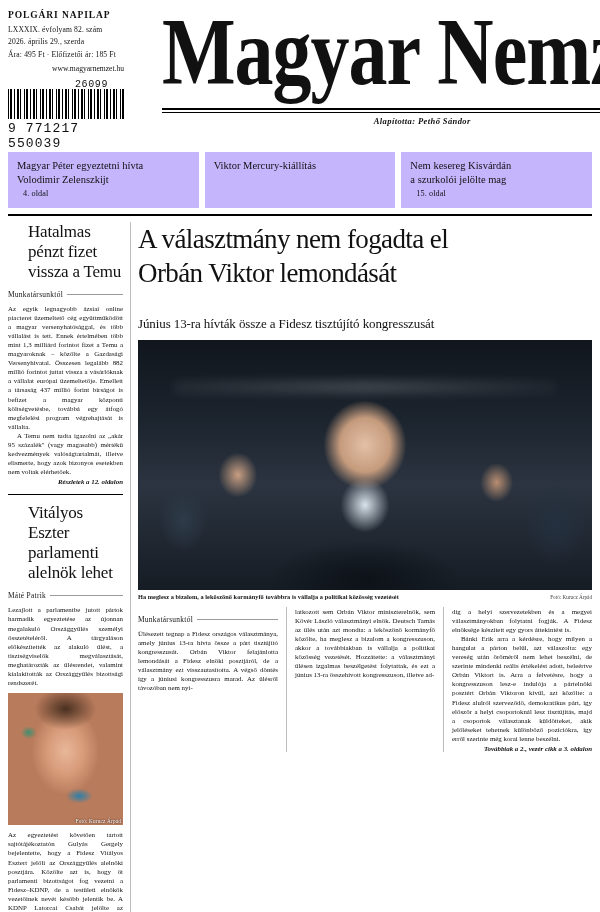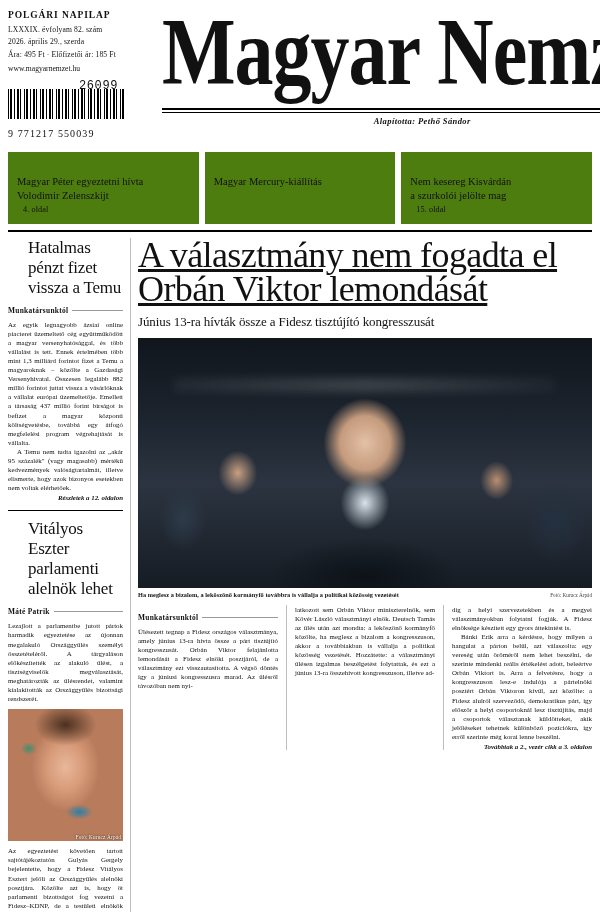--- a/index.html
+++ b/index.html
@@ -13,75 +13,75 @@
   .page { position: relative; width: 600px; height: 660px; padding: 6px 8px 0 8px; }
 
   
   .masthead { display: flex; align-items: flex-start; height: 138px; }
   .mh-left { width: 150px; padding-top: 4px; flex: 0 0 150px; }
   .mh-kicker {
     font-family: "Liberation Serif", serif;
     font-size: 9.5px; font-weight: bold; letter-spacing: .9px; margin-bottom: 4px;
   }
   .mh-line { font-size: 7.6px; line-height: 12.4px; letter-spacing: .15px; }
-  .mh-url { font-size: 7.6px; line-height: 12.4px; margin-top: 2px; }
+  .mh-url { font-size: 7.6px; line-height: 12.4px; margin-top: 2px; margin-left: 44px; }
   .barcode-wrap { margin-top: 13px; position: relative; width: 118px; }
   .barcode-num {
-    position: absolute; right: 8px; top: -10px;
-    font-family: "Liberation Mono", monospace; font-size: 12px; letter-spacing: .6px;
+    position: absolute; right: 18px; top: -10px;
+    font-family: "Liberation Mono", monospace; font-size: 10px; letter-spacing: .6px;
   }
   .barcode {
     height: 30px; width: 116px;
     background-image: repeating-linear-gradient(to right,
       #000 0 1px, #fff 1px 2px, #000 2px 4px, #fff 4px 6px,
       #000 6px 7px, #fff 7px 9px, #000 9px 11px, #fff 11px 12px,
       #000 12px 13px, #fff 13px 16px);
   }
   .barcode-digits {
-    font-family: Liberation Serif, serif; font-size: 10px;
-    letter-spacing: 1.1px; margin-top: 9px;
+    font-family: Liberation Mono, monospace; font-size: 13px;
+    letter-spacing: 1.1px; margin-top: 2px;
   }
   .mh-right { flex: 1; position: relative; padding-left: 4px; }
   .mh-title {
     font-family: "Liberation Serif", serif;
     font-weight: bold; font-size: 78px; line-height: .92;
     letter-spacing: -1px; text-align: left; white-space: nowrap;
     transform: scaleY(1.22); transform-origin: left top; margin-top: 2px;
   }
   .mh-rules { margin-top: 28px; }
   .rule-thick { height: 2.5px; background: #000; }
   .rule-thin { height: 1px; background: #000; margin-top: 1.5px; }
   .mh-founder {
     font-size: 8.5px; font-style: italic; font-weight: bold;
     letter-spacing: .4px; text-align: center; margin-top: 3px;
   }
 
   
   .teasers { display: flex; gap: 6px; margin-top: 8px; }
   .teaser {
-    flex: 1; background: #4d7c0f; padding: 23px 8px 7px 9px;
+    flex: 1; background: #c4b5fd; padding: 7px 8px 7px 9px;
     position: relative; min-height: 37px;
   }
   .teaser-l1, .teaser-l2 { font-size: 10.5px; line-height: 14px; white-space: nowrap; }
   .teaser-l2 { display: flex; justify-content: space-between; align-items: baseline; flex-direction: column; }
   .teaser-page { font-size: 8.2px; letter-spacing: .1px; padding-left: 6px; }
   .teaser-rule { height: 1.6px; background: #000; margin-top: 6px; }
 
   
   .content { display: flex; margin-top: 6px; }
   .col-left { width: 122px; flex: 0 0 122px; padding-right: 7px; }
   .vdiv { width: 1px; background: #bdbdbd; flex: 0 0 1px; }
   .col-main { flex: 1; padding-left: 7px; }
 
   
   .lead-hed {
     font-size: 17px; line-height: 20px; font-weight: normal; letter-spacing: -.2px; margin-left: 20px;
   }
   .byline {
-    font-size: 7.4px; font-weight: bold; letter-spacing: .3px;
+    font-size: 7.4px; font-weight: normal; letter-spacing: .3px;
     margin-top: 8px; display: flex; align-items: center; gap: 4px;
   }
   .byline::after { content: ""; flex: 1; height: 1px; background: #9a9a9a; }
   .body-sm {
     font-size: 6.9px; line-height: 9.1px; text-align: justify;
     margin-top: 5px; hyphens: auto;
   }
   .body-sm p + p { text-indent: 9px; margin-top: 0; }
   .readmore {
     font-size: 6.9px; font-style: italic; font-weight: bold;
@@ -104,24 +104,24 @@
   .photo-portrait::before {
     content: ""; position: absolute; inset: 0;
     background:
       radial-gradient(ellipse 44px 30px at 50% 12%, #4a3020 0%, rgba(74,48,32,0) 70%),
       radial-gradient(ellipse 18px 10px at 62% 78%, #2b7fa8 0%, rgba(43,127,168,0) 75%),
       radial-gradient(ellipse 10px 8px at 18% 30%, #3f8f6f 0%, rgba(63,143,111,0) 80%);
   }
 
   
   .main-hed {
-    font-size: 36px; line-height: 34px; letter-spacing: -.6px; font-weight: normal; text-decoration: underline;
+    font-size: 27px; line-height: 34px; letter-spacing: -.6px; font-weight: normal;
   }
   .main-sub {
-    font-size: 13px; line-height: 17px; margin-top: 7px; letter-spacing: -.1px;
+    font-size: 13px; line-height: 17px; margin-top: 25px; letter-spacing: -.1px;
   }
   .photo-main {
     height: 250px; margin-top: 8px; position: relative;
     background:
       linear-gradient(to bottom, #11161d 0%, #1b232d 30%, #2b3440 58%, #161c24 100%);
   }
   .photo-main::before {
     content: ""; position: absolute; inset: 0;
     background:
       radial-gradient(ellipse 52px 56px at 50% 42%, #e3c0a6 0%, #c59b7d 48%, rgba(90,65,50,0) 80%),
@@ -180,21 +180,21 @@
 
   <div class="teasers">
     <div class="teaser">
       <div class="teaser-l1">Magyar Péter egyeztetni hívta</div>
       <div class="teaser-l2">
         <span>Volodimir Zelenszkijt</span>
         <span class="teaser-page">4. oldal</span>
       </div>
     </div>
     <div class="teaser">
-      <div class="teaser-l1">Magyar Mercury-kiállítás</div>
+      <div class="teaser-l1">Viktor Mercury-kiállítás</div>
     </div>
     <div class="teaser">
       <div class="teaser-l1">Nem kesereg Kisvárdán</div>
       <div class="teaser-l2">
         <span>a szurkolói jelölte mag</span>
         <span class="teaser-page">15. oldal</span>
       </div>
     </div>
   </div>
   <div class="teaser-rule"></div>

